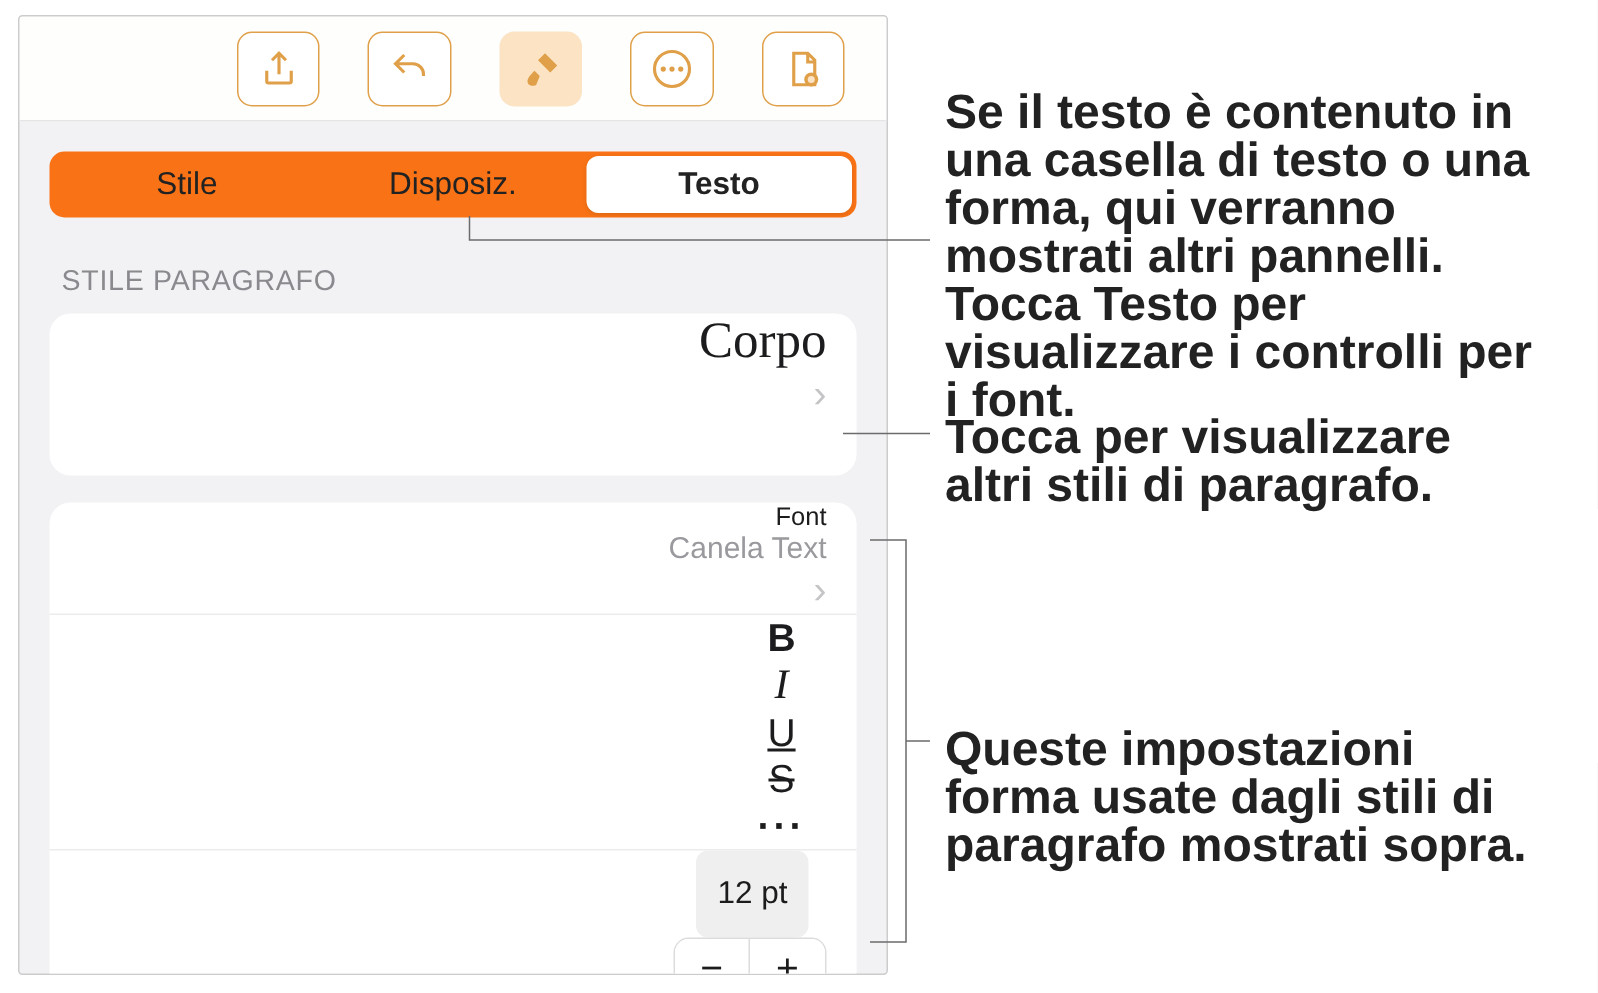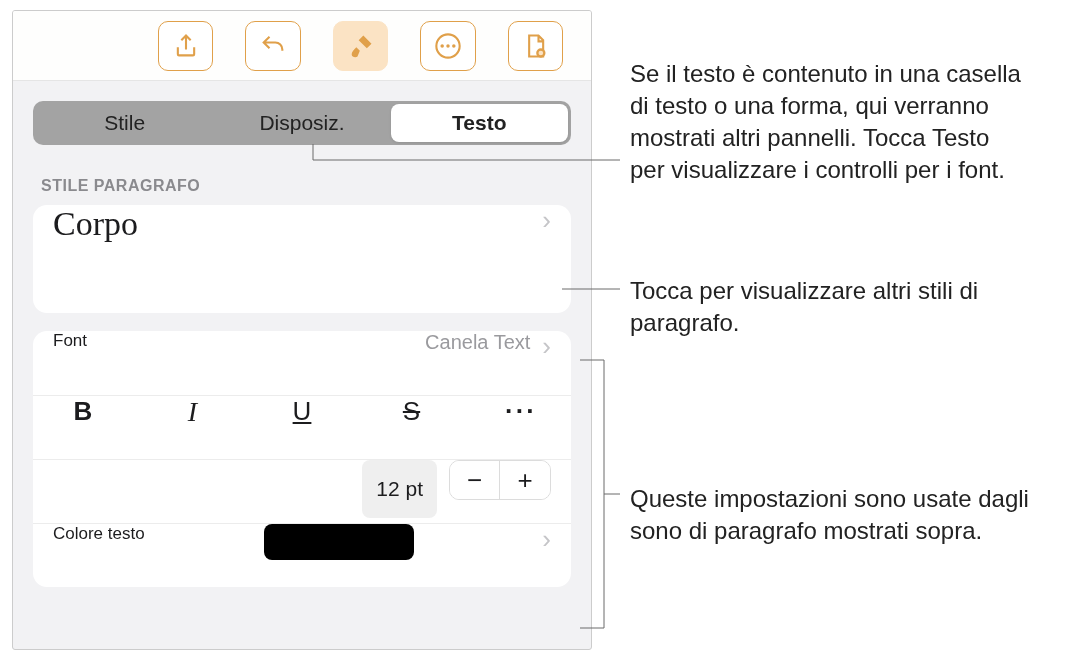--- a/index.html
+++ b/index.html
@@ -44,58 +44,58 @@
   .tb-btn.active {
     background: #fbe3c4;
     border-color: #fbe3c4;
   }
   .tb-btn svg { width: 28px; height: 28px; }
   .seg-wrap {
     padding: 20px 20px 0 20px;
   }
   .segmented {
     display: flex;
-    background: #a3a3a3;
+    background: #f97316;
     border-radius: 10px;
     padding: 3px;
     height: 44px;
   }
   .seg {
     flex: 1;
     display: flex;
     align-items: center;
     justify-content: center;
     font-size: 21px;
     color: #222;
     border-radius: 8px;
   }
   .seg.active {
     background: #fff;
     box-shadow: 0 1px 3px rgba(0,0,0,0.1);
     font-weight: 600;
   }
   .section-label {
     padding: 32px 28px 10px 28px;
-    font-size: 16px;
+    font-size: 19px;
     letter-spacing: 0.5px;
     color: #8a8a8e;
     text-transform: uppercase;
-    font-weight: bold;
   }
   .card {
     margin: 0 20px;
     background: #fff;
     border-radius: 14px;
   }
   .row {
     display: flex;
-    align-items: flex-start;
+    align-items: flex-end;
     padding: 0 20px;
     min-height: 64px;
     position: relative;
+    flex-direction: column;
   }
   .row + .row {
     border-top: 1px solid #ececec;
   }
   .corpo-row {
     min-height: 108px;
   }
   .corpo {
     font-family: Georgia, "Times New Roman", serif;
     font-size: 34px;
@@ -159,24 +159,25 @@
     margin-left: auto;
     width: 150px;
     height: 36px;
     background: #000;
     border-radius: 8px;
     margin-right: 10px;
   }
   
   .callout {
     position: absolute;
-    font-size: 24px;
+    font-size: 32px;
     line-height: 32px;
     color: #222;
     width: 400px;
+    font-weight: bold;
   }
   .c1 { left: 630px; top: 58px; }
   .c2 { left: 630px; top: 275px; }
   .c3 { left: 630px; top: 483px; }
   svg.leader-svg {
     position: absolute;
     overflow: visible;
     pointer-events: none;
   }
 </style>
@@ -266,13 +267,13 @@
 </div>
 
 <svg class="leader-svg" style="left:0;top:0;width:1065px;height:662px">
   <path d="M 313 144 L 313 160 L 620 160" stroke="#6b6b6b" fill="none" stroke-width="1"></path>
   <path d="M 562 289 L 620 289" stroke="#6b6b6b" fill="none" stroke-width="1"></path>
   <path d="M 580 360 L 604 360 L 604 628 L 580 628 M 604 494 L 620 494" stroke="#6b6b6b" fill="none" stroke-width="1"></path>
 </svg>
 
 <div class="callout c1">Se il testo è contenuto in una casella di testo o una forma, qui verranno mostrati altri pannelli. Tocca Testo per visualizzare i controlli per i font.</div>
 <div class="callout c2">Tocca per visualizzare altri stili di paragrafo.</div>
-<div class="callout c3">Queste impostazioni sono usate dagli sono di paragrafo mostrati sopra.</div>
+<div class="callout c3">Queste impostazioni forma usate dagli stili di paragrafo mostrati sopra.</div>
 
 </body></html>

